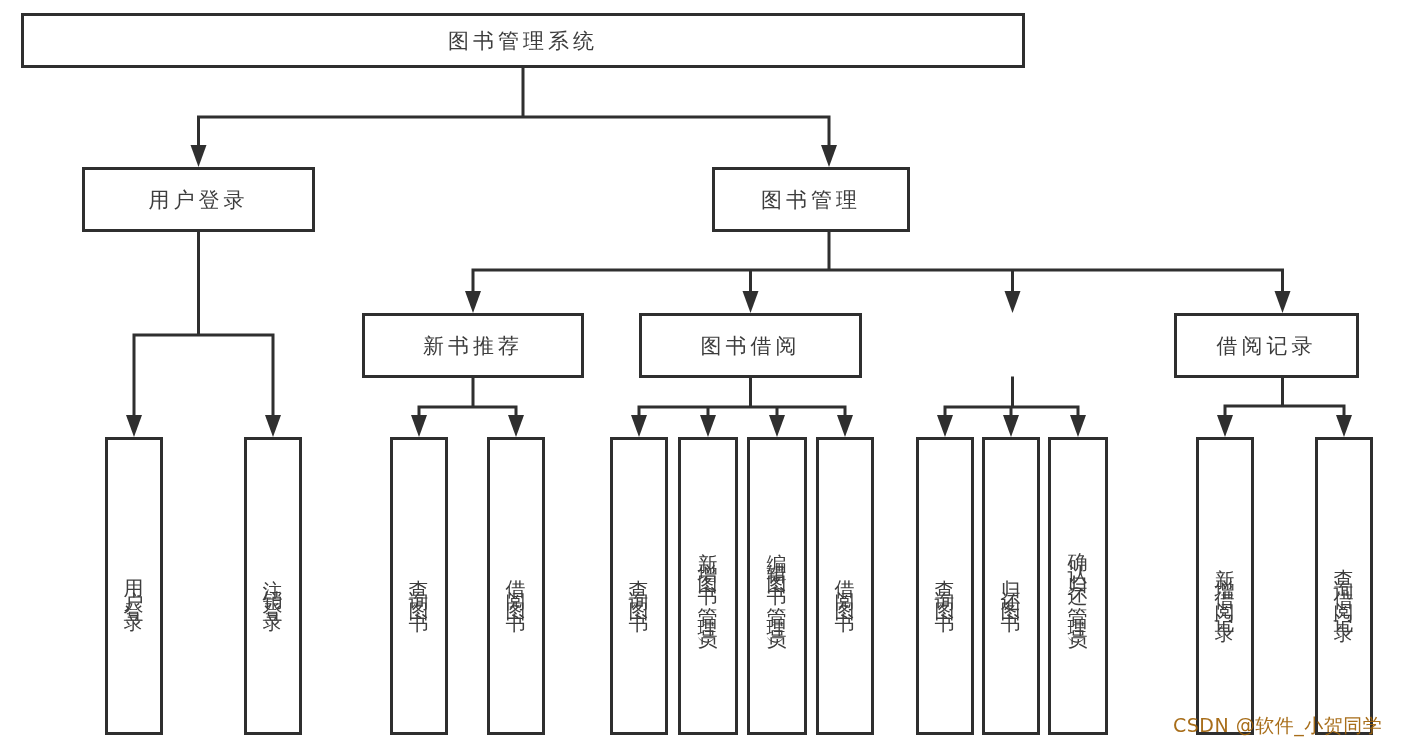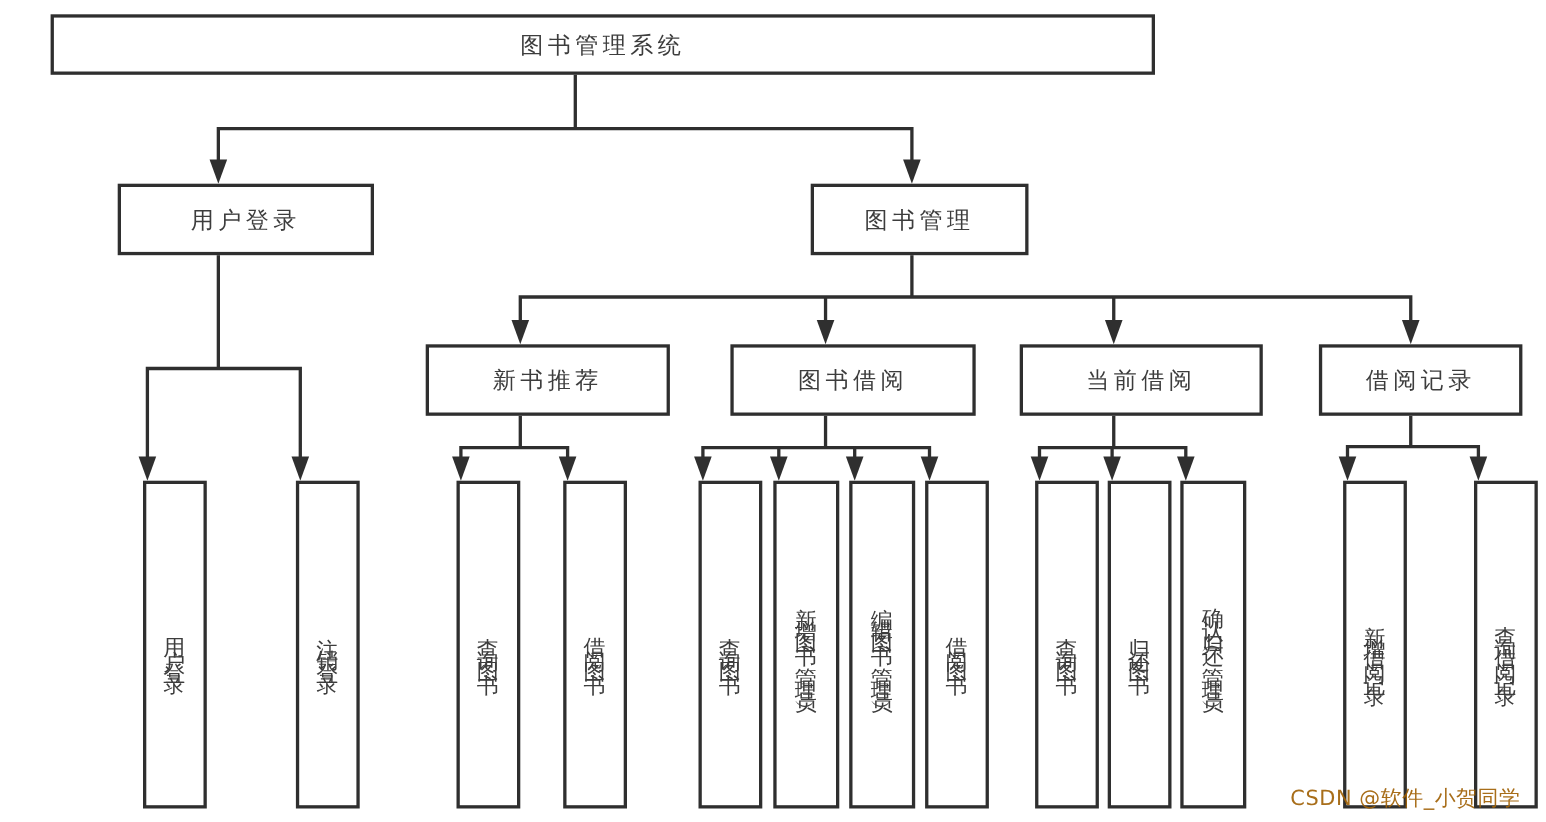--- a/index.html
+++ b/index.html
@@ -25,21 +25,20 @@
   }
   .box {
     position: absolute;
     box-sizing: border-box;
     border: 3px solid #2f2f2f;
     background: #ffffff;
     display: flex;
     align-items: center;
     justify-content: center;
     color: #3d3d3d;
-    margin-left: 25px;
   }
   .box.h span {
     font-size: 21px;
     letter-spacing: 4px;
     white-space: nowrap;
   }
   .box.v span {
     writing-mode: vertical-rl;
     text-orientation: mixed;
     font-size: 20px;
@@ -97,23 +96,20 @@
   <div class="box h" style="left:712px;top:167px;width:198px;height:65px">
     <span>图书管理</span>
   </div>
 
   <div class="box h" style="left:639px;top:313px;width:223px;height:65px">
     <span>图书借阅</span>
   </div>
   <div class="box h" style="left:362px;top:313px;width:222px;height:65px">
     <span>新书推荐</span>
   </div>
-  <div class="box h" style="left:902px;top:313px;width:221px;height:65px">
-    <span>当前借阅</span>
-  </div>
   <div class="box h" style="left:1174px;top:313px;width:185px;height:65px">
     <span>借阅记录</span>
   </div>
 
   <div class="box v" style="left:105px;top:437px;width:58px;height:298px">
     <span>用户登录</span>
   </div>
   <div class="box v" style="left:244px;top:437px;width:58px;height:298px">
     <span>注销登录</span>
   </div>

